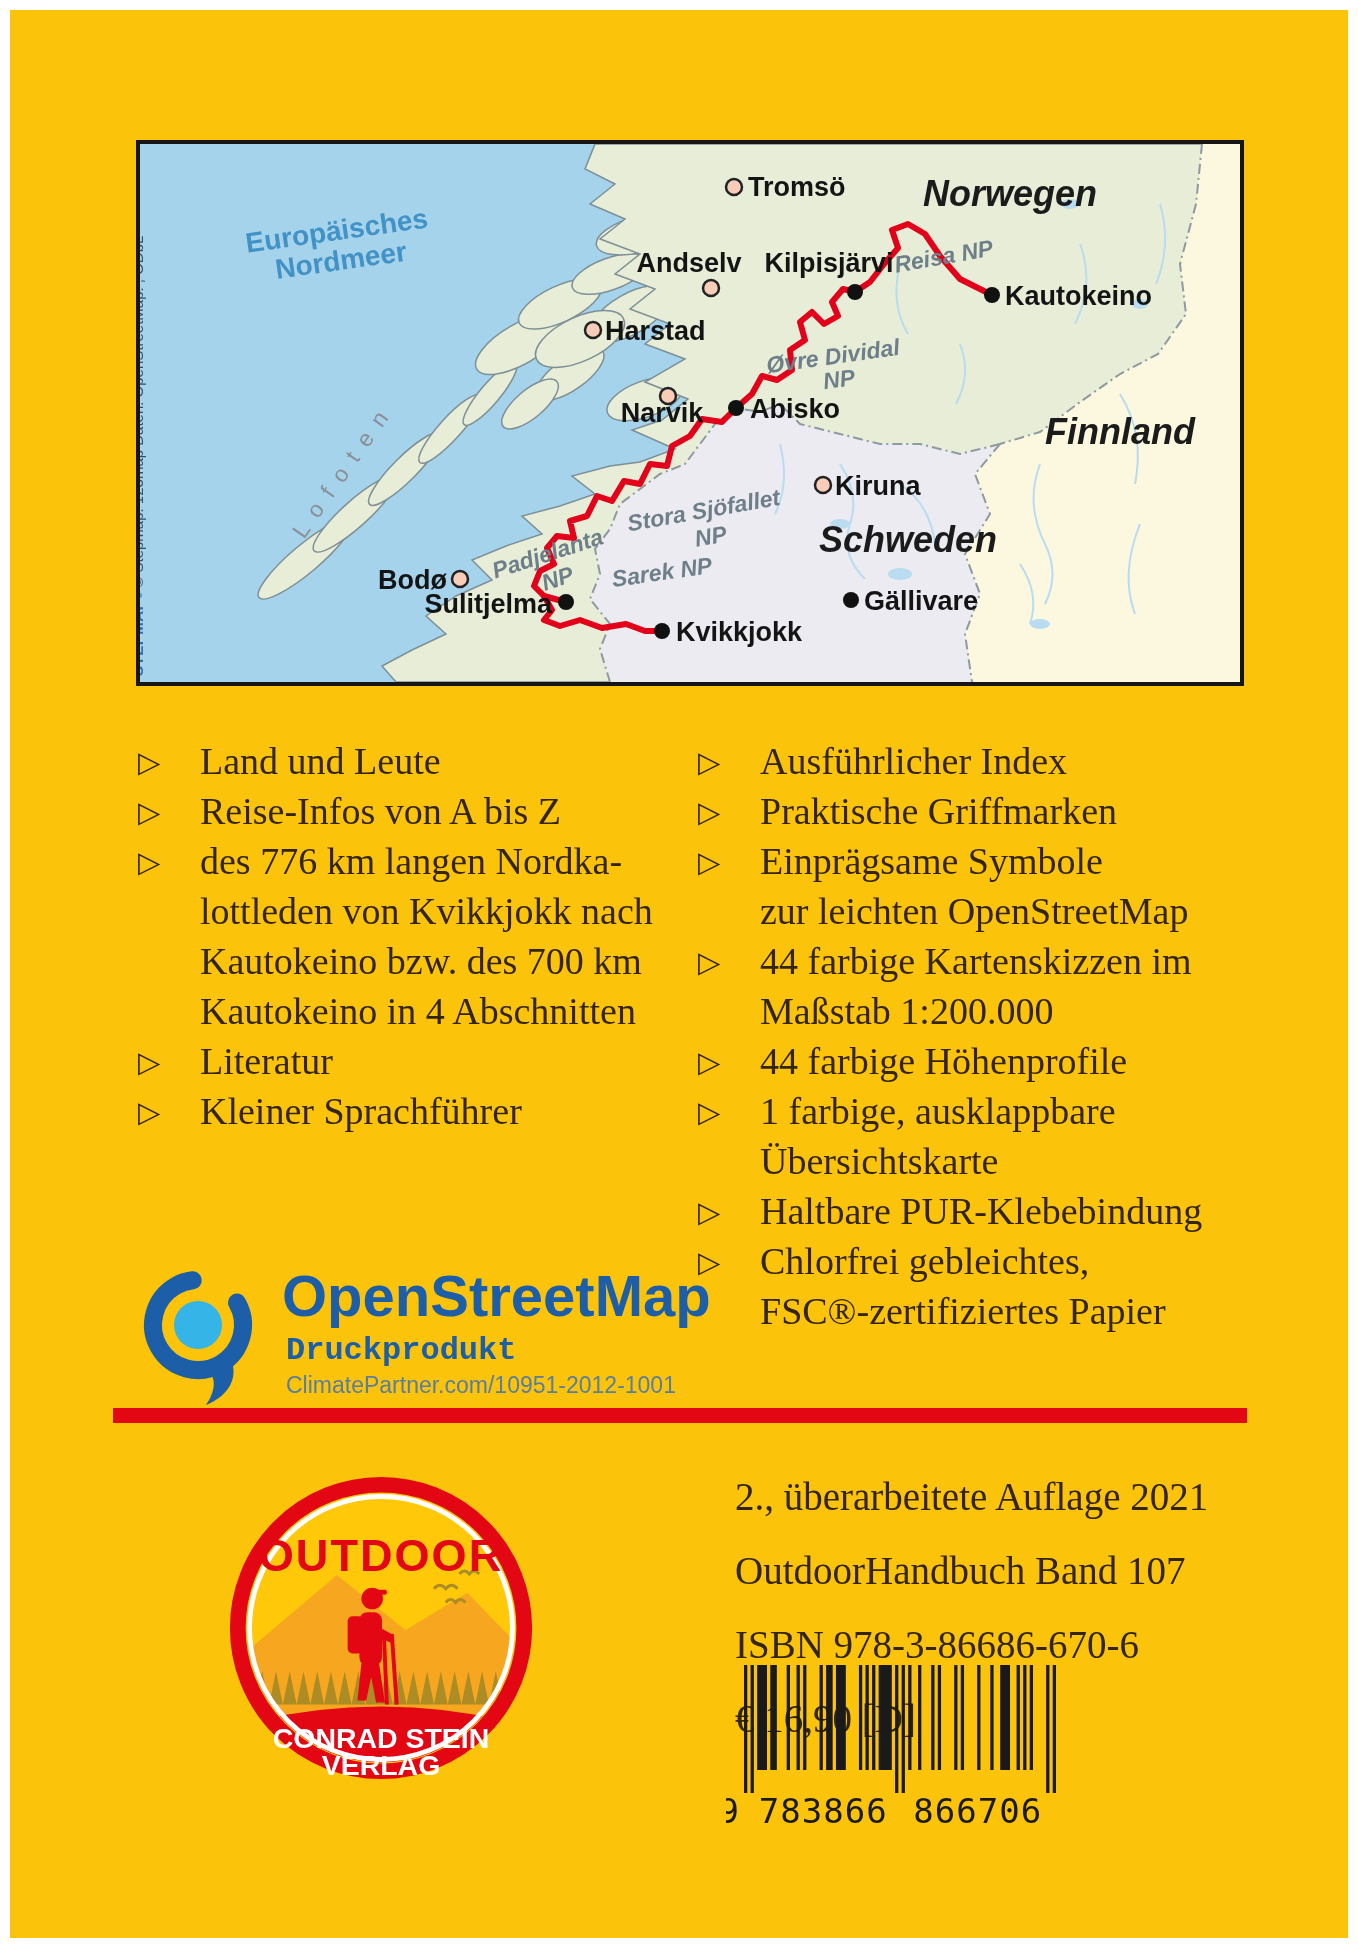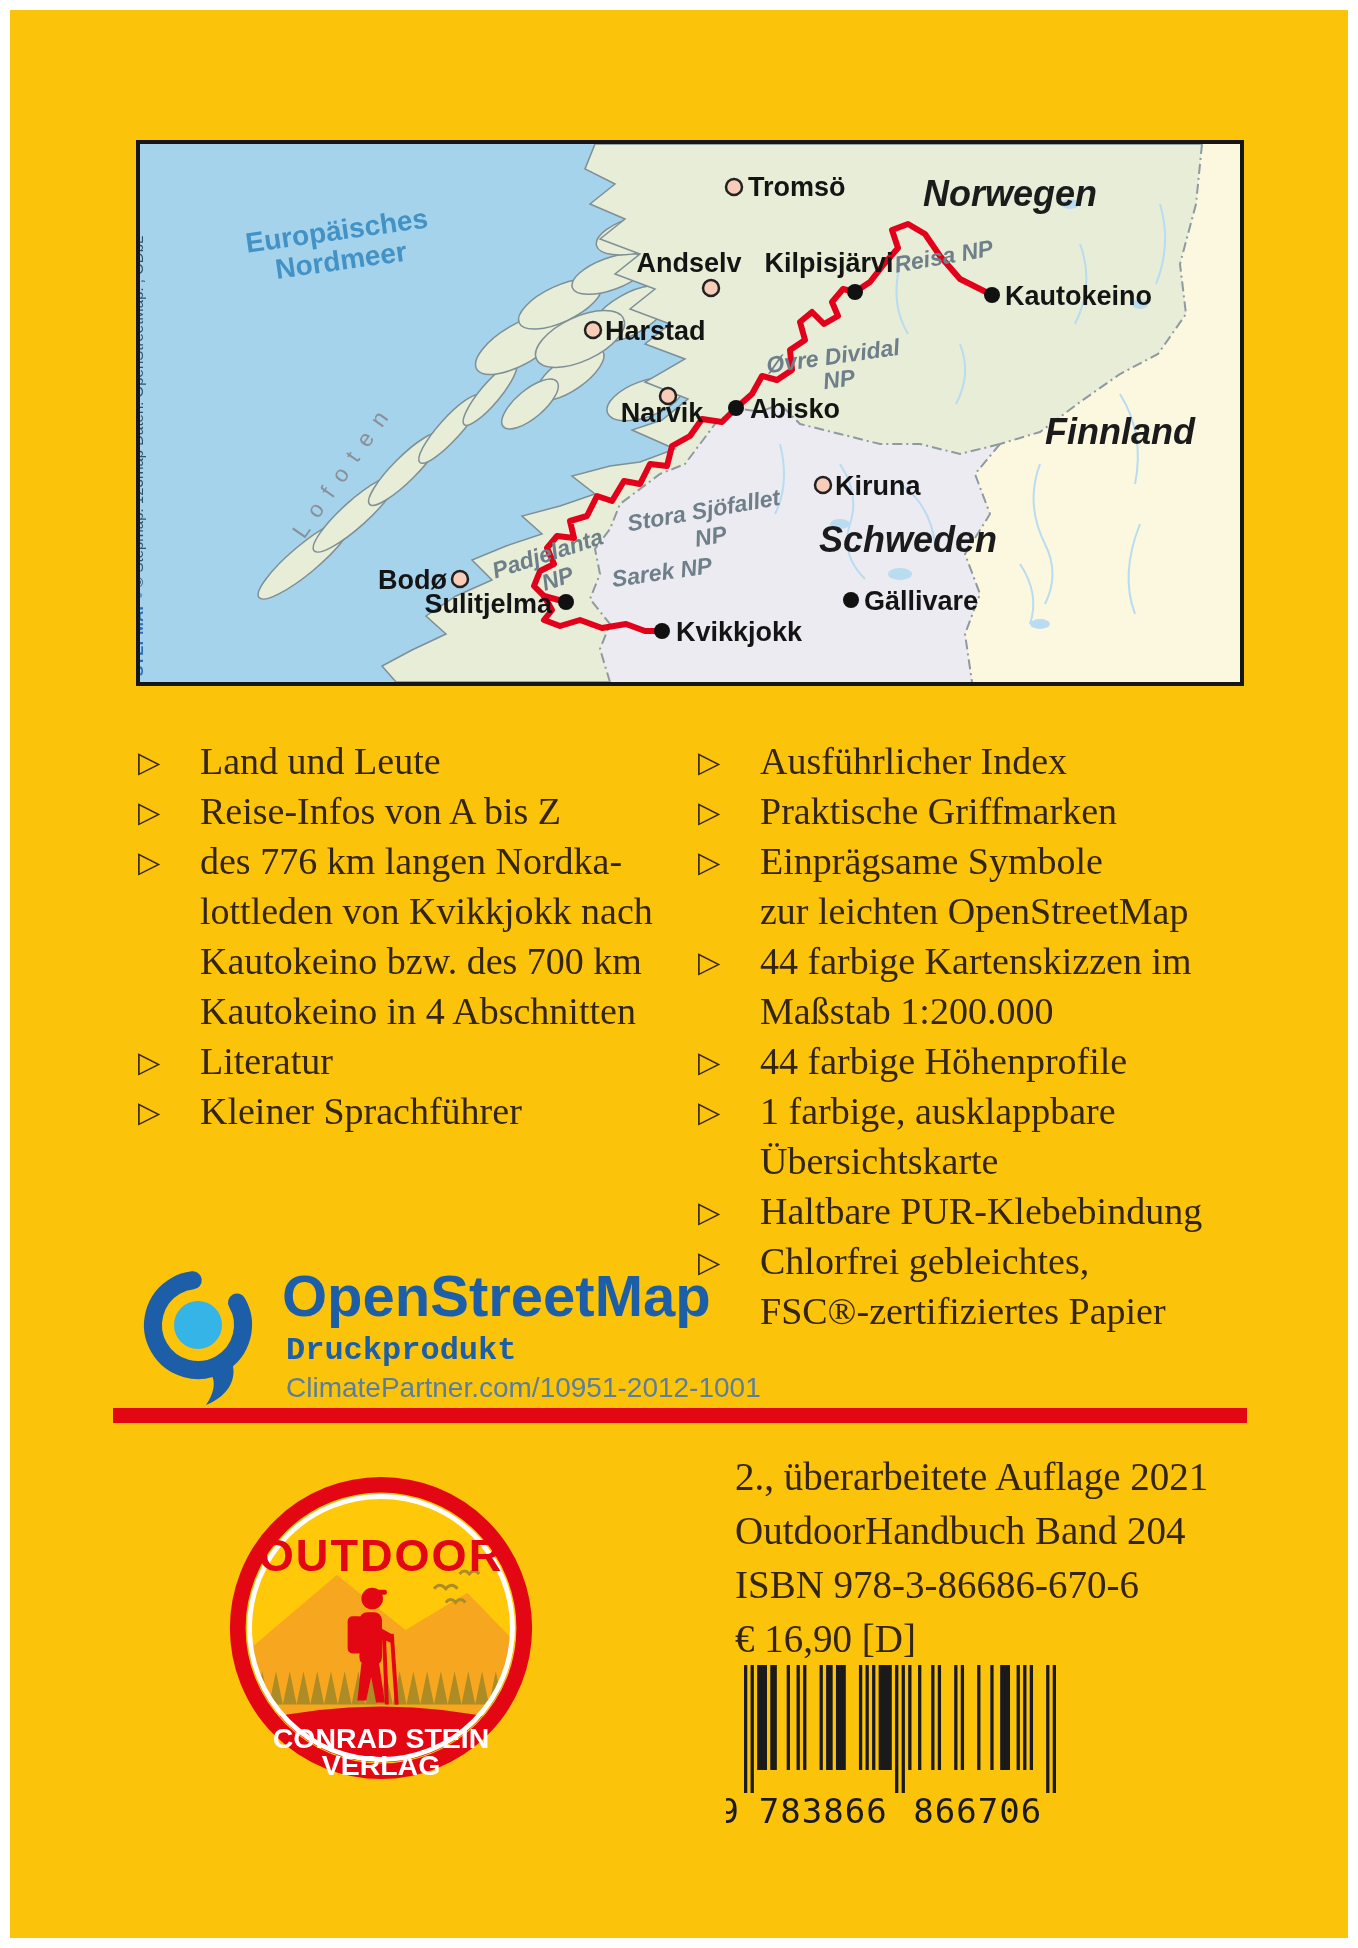--- a/index.html
+++ b/index.html
@@ -29,31 +29,31 @@
   .feature-line .bullet{position:absolute;left:2px;top:1px;
                         font-family:"DejaVu Sans",sans-serif;font-size:29px;color:var(--ink);}
 
   
   .klima-logo{position:absolute;left:126px;top:1253px;}
   .klima-title{position:absolute;left:272px;top:1252px;font-family:"Liberation Sans",sans-serif;
                font-weight:bold;font-size:58px;color:var(--kblue);}
   .klima-sub{position:absolute;left:276px;top:1322px;font-family:Liberation Mono, monospace;
              font-weight:bold;font-size:32px;color:var(--kblue);}
   .klima-url{position:absolute;left:276px;top:1362px;font-family:"Liberation Sans",sans-serif;
-             font-size:28px;color:#5A7E9E;}
+             font-size:23px;color:#5A7E9E;}
 
   
   .red-rule{position:absolute;left:103px;top:1398px;width:1134px;height:15px;background:var(--red);}
 
   
   .badge{position:absolute;left:214px;top:1461px;}
 
   
   .edition{position:absolute;left:725px;top:1440px;color:var(--ink);}
-  .edition div{font-size:39px;line-height:54px;white-space:nowrap;}
+  .edition div{font-size:39px;line-height:54px;white-space:nowrap;margin-top:20px;}
 
   
   .barcode{position:absolute;left:716px;top:1655px;}
 </style>
 </head>
 <body>
 
 <div class="cover">
 
   <div class="map-frame">
@@ -239,21 +239,21 @@
     </g>
     <circle cx="160" cy="160" r="134" fill="none" stroke="#FFFFFF" stroke-width="5"></circle>
     <circle cx="160" cy="160" r="146" fill="none" stroke="#E30613" stroke-width="16"></circle>
     <text x="160" y="102" text-anchor="middle" font-family="Liberation Sans, sans-serif" font-size="46" font-weight="bold" letter-spacing="2" fill="#E30613">OUTDOOR</text>
     <text x="160" y="282" text-anchor="middle" font-family="Liberation Sans, sans-serif" font-size="29" font-weight="bold" fill="#FFFFFF">CONRAD STEIN</text>
     <text x="160" y="310" text-anchor="middle" font-family="Liberation Sans, sans-serif" font-size="29" font-weight="bold" fill="#FFFFFF">VERLAG</text>
   </svg>
 
   <div class="edition" id="edition-block">
       <div>2., überarbeitete Auflage 2021</div>
-      <div>OutdoorHandbuch Band 204</div>
+      <div>OutdoorHandbuch Band 107</div>
       <div>ISBN 978-3-86686-670-6</div>
       <div>€ 16,90 [D]</div>
     </div>
 
   <svg class="barcode" width="340" height="200" viewBox="0 0 340 200" id="barcode-svg">
       <rect x="18.00" y="0" width="3.28" height="128" fill="#1A1A1A"></rect>
       <rect x="24.57" y="0" width="3.28" height="128" fill="#1A1A1A"></rect>
       <rect x="31.14" y="0" width="9.85" height="105" fill="#1A1A1A"></rect>
       <rect x="44.27" y="0" width="6.57" height="105" fill="#1A1A1A"></rect>
       <rect x="60.69" y="0" width="3.28" height="105" fill="#1A1A1A"></rect>

